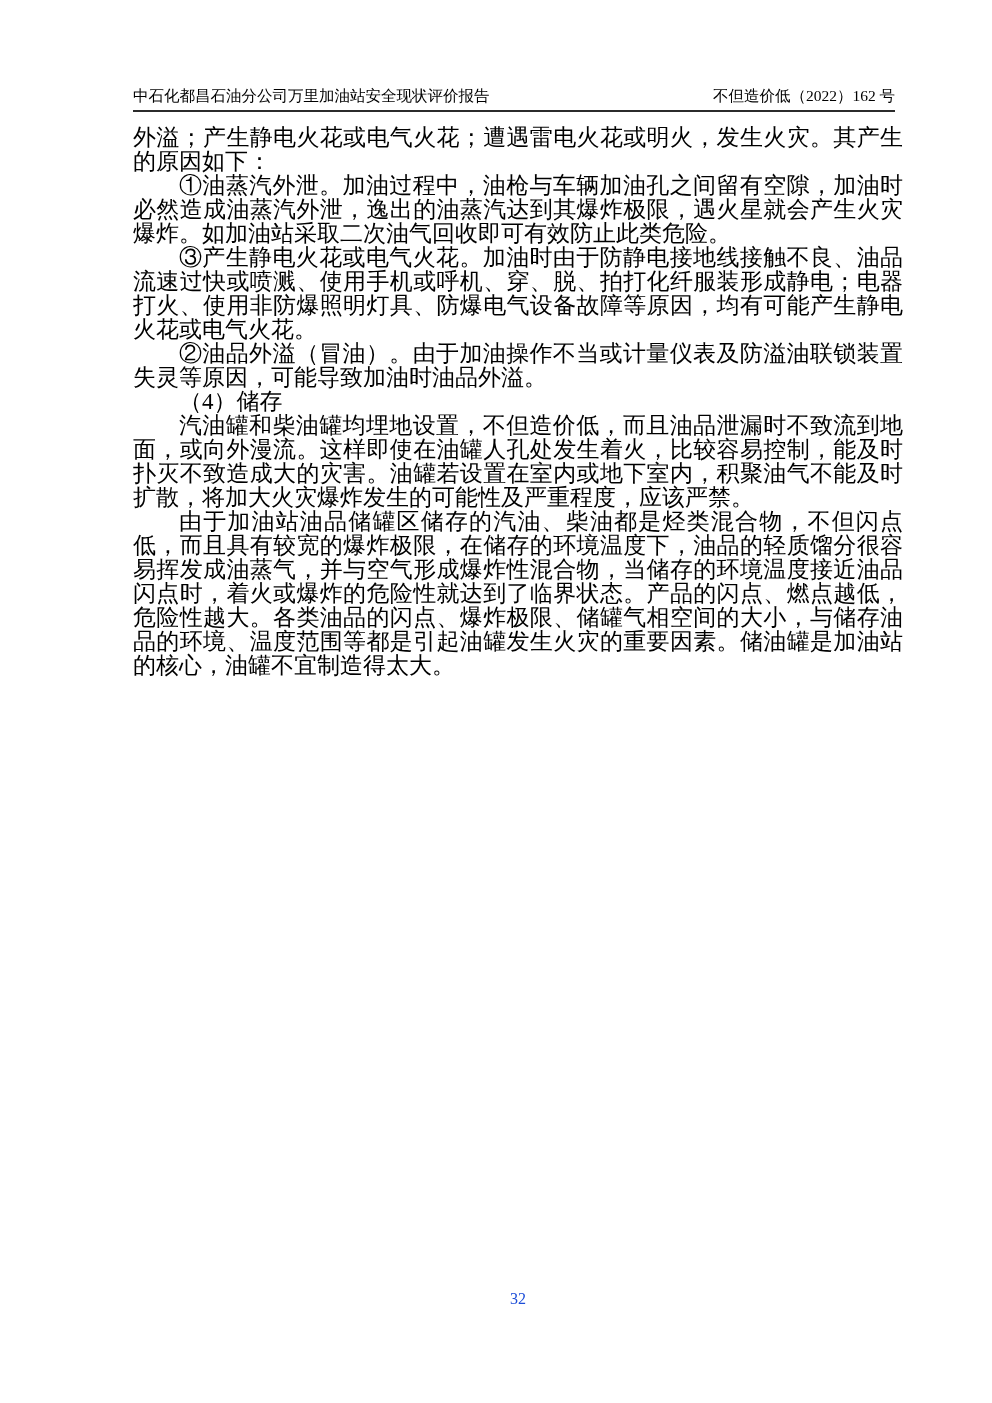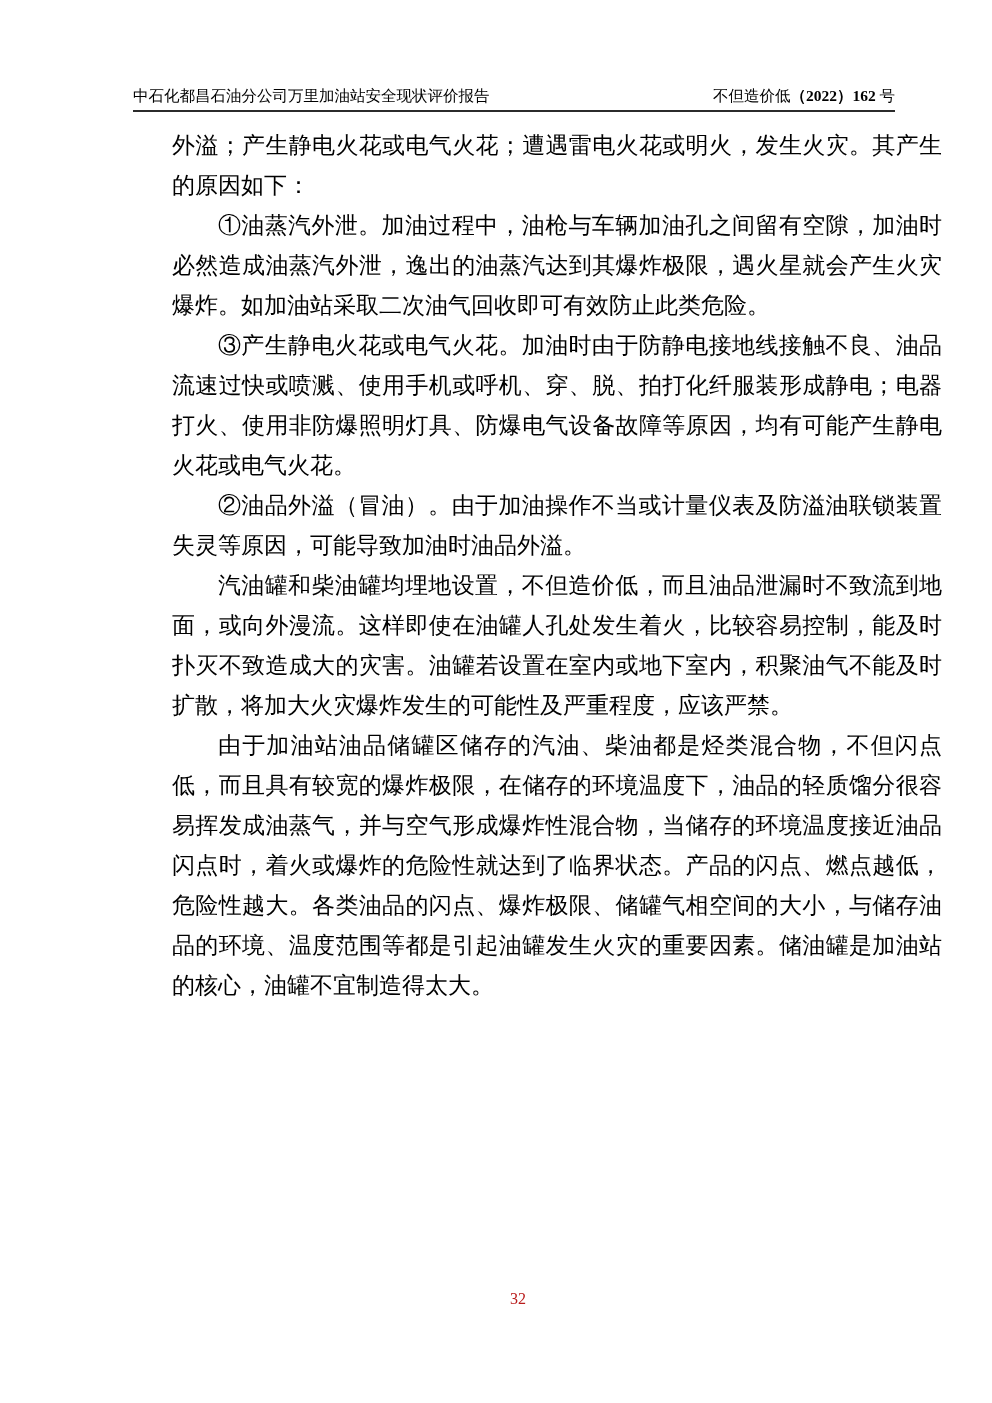--- a/index.html
+++ b/index.html
@@ -24,63 +24,63 @@
     display: flex;
     justify-content: space-between;
     align-items: baseline;
     font-size: 15.5px;
     line-height: 20px;
     padding-bottom: 4px;
     border-bottom: 2.5px solid #2b2b2b;
     color: #000000;
   }
   .header .doc-number { white-space: nowrap; }
-  .header .doc-number .bold-num { font-weight: bold; }
+  .header .doc-number .bold-num { font-weight: normal; }
   .content {
     position: absolute;
     left: 133px;
     top: 126px;
     width: 770px;
     font-size: 23px;
-    line-height: 40px;
+    line-height: 24px;
     text-align: justify;
     text-justify: inter-character;
     line-break: strict;
     color: #000000;
-    margin-left: 39px;
   }
   .content p { margin: 0; }
   .content p.indent { text-indent: 2em; font-family: Liberation Serif, serif; }
   .footer {
     position: absolute;
     left: 133px;
     top: 1290px;
     width: 770px;
     text-align: center;
     font-size: 16px;
-    color: #b91c1c;
+    color: #1d4ed8;
   }
 </style>
 </head>
 <body>
 
 <div class="page">
 
   <div class="header">
     <span class="title">中石化都昌石油分公司万里加油站安全现状评价报告</span>
     <span class="doc-number">
       <span>不但造价低</span><span class="bold-num">（2022）162</span><span> 号</span>
     </span>
   </div>
 
   <div class="content">
     <p>外溢；产生静电火花或电气火花；遭遇雷电火花或明火，发生火灾。其产生的原因如下：</p>
     <p class="indent">①油蒸汽外泄。加油过程中，油枪与车辆加油孔之间留有空隙，加油时必然造成油蒸汽外泄，逸出的油蒸汽达到其爆炸极限，遇火星就会产生火灾爆炸。如加油站采取二次油气回收即可有效防止此类危险。</p>
     <p class="indent">③产生静电火花或电气火花。加油时由于防静电接地线接触不良、油品流速过快或喷溅、使用手机或呼机、穿、脱、拍打化纤服装形成静电；电器打火、使用非防爆照明灯具、防爆电气设备故障等原因，均有可能产生静电火花或电气火花。</p>
     <p class="indent">②油品外溢（冒油）。由于加油操作不当或计量仪表及防溢油联锁装置失灵等原因，可能导致加油时油品外溢。</p>
+    <p class="indent">（4）储存</p>
     <p class="indent">汽油罐和柴油罐均埋地设置，不但造价低，而且油品泄漏时不致流到地面，或向外漫流。这样即使在油罐人孔处发生着火，比较容易控制，能及时扑灭不致造成大的灾害。油罐若设置在室内或地下室内，积聚油气不能及时扩散，将加大火灾爆炸发生的可能性及严重程度，应该严禁。</p>
     <p class="indent">由于加油站油品储罐区储存的汽油、柴油都是烃类混合物，不但闪点低，而且具有较宽的爆炸极限，在储存的环境温度下，油品的轻质馏分很容易挥发成油蒸气，并与空气形成爆炸性混合物，当储存的环境温度接近油品闪点时，着火或爆炸的危险性就达到了临界状态。产品的闪点、燃点越低，危险性越大。各类油品的闪点、爆炸极限、储罐气相空间的大小，与储存油品的环境、温度范围等都是引起油罐发生火灾的重要因素。储油罐是加油站的核心，油罐不宜制造得太大。</p>
   </div>
 
   <div class="footer">
     <span>32</span>
   </div>
 
 </div>
 

